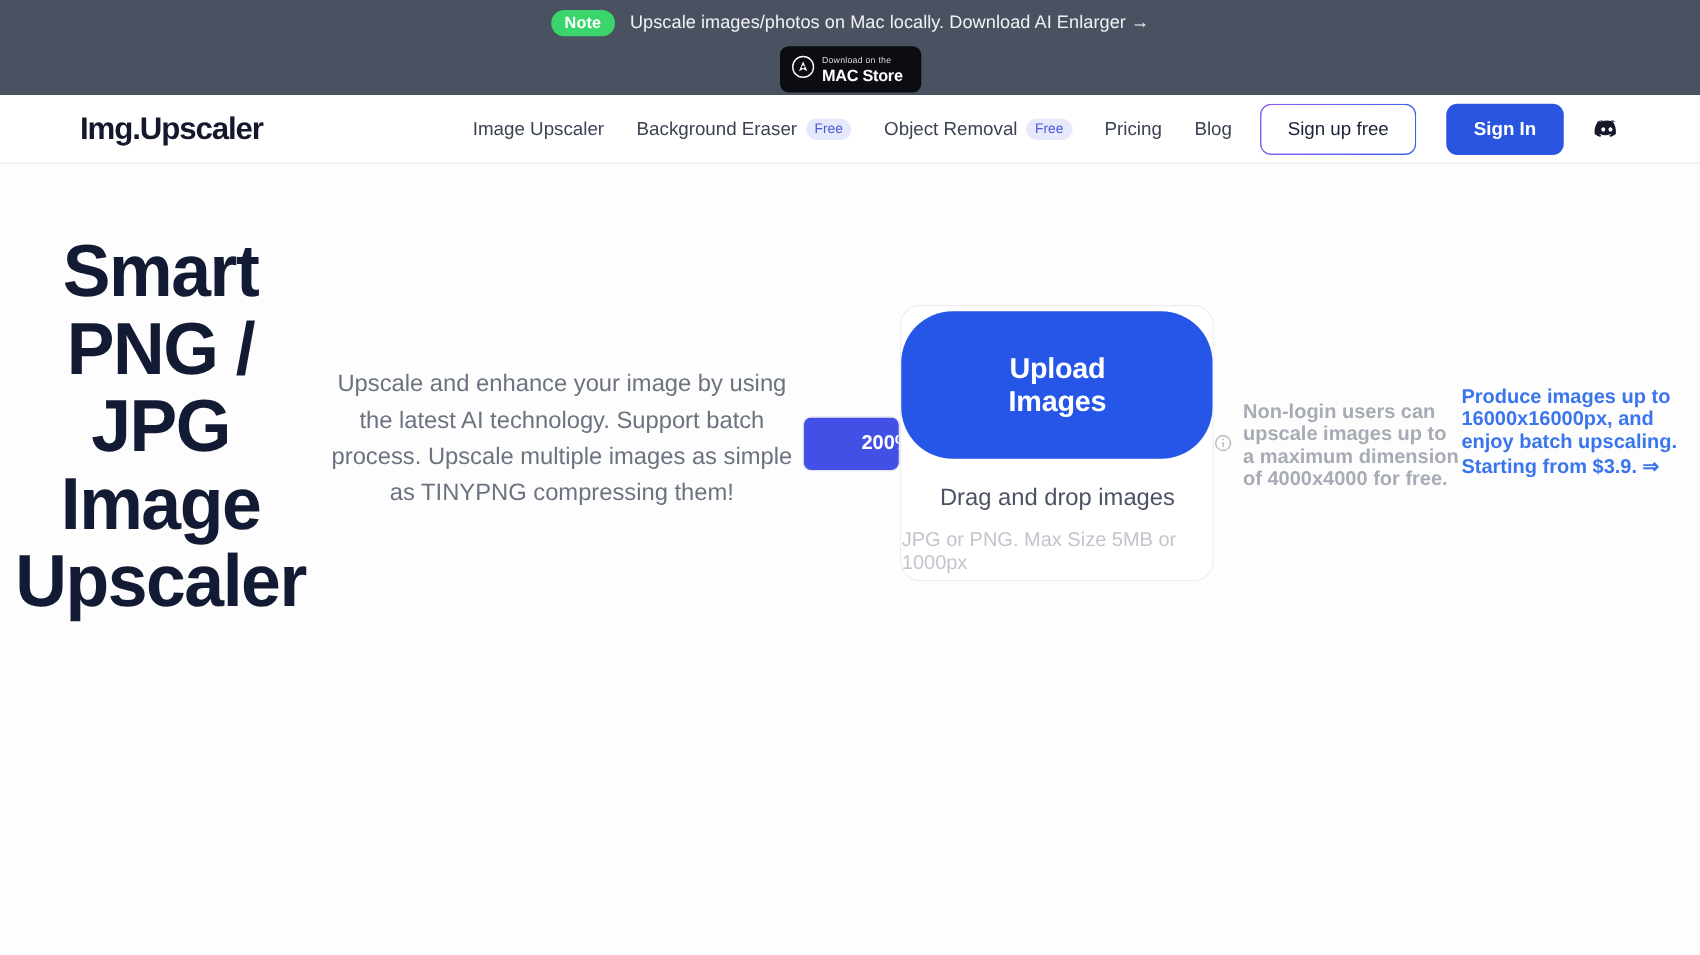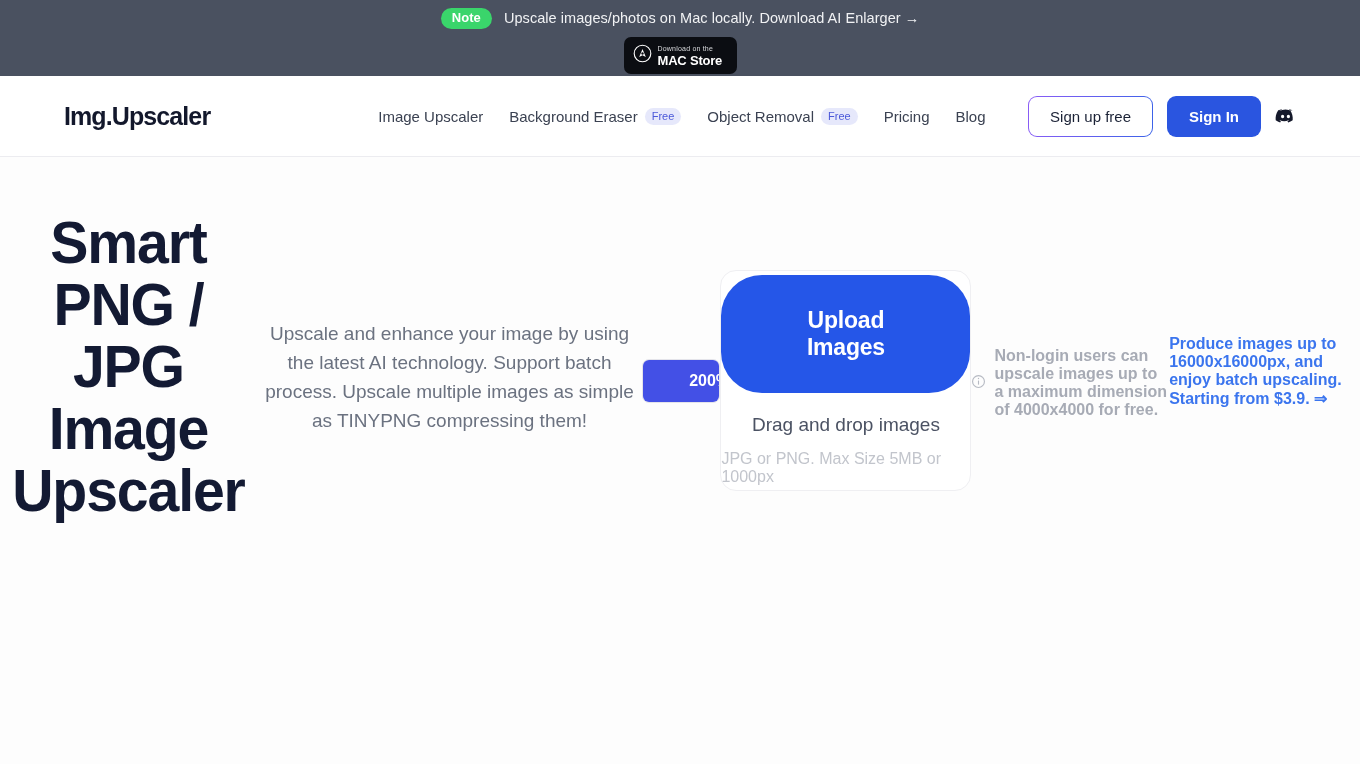--- a/index.html
+++ b/index.html
@@ -70,21 +70,21 @@
   }
   .mac-txt .big {
     color: #ffffff;
     font-size: 13px;
     font-weight: bold;
     letter-spacing: -.2px;
   }
 
   
   header {
-    height: 81px;
+    height: 55px;
     background: #ffffff;
     border-bottom: 1px solid #ececf0;
     display: flex;
     align-items: center;
     padding: 0 64px 0 64px;
     position: relative;
   }
   .logo {
     font-size: 25px;
     font-weight: bold;
@@ -113,21 +113,21 @@
     color: #4b58d9;
     font-size: 11px;
     border-radius: 9px;
     padding: 2px 7px 3px;
     line-height: 12px;
   }
   .nav-right {
     margin-left: auto;
     display: flex;
     align-items: center;
-    gap: 14px;
+    gap: 24px;
     justify-content: flex-end;
   }
   .btn-signup {
     border: 1px solid transparent;
     border-radius: 9px;
     background:
       linear-gradient(#fff, #fff) padding-box,
       linear-gradient(100deg, #8b5cf6, #3b63e8) border-box;
     color: #1b2236;
     font-size: 15px;

